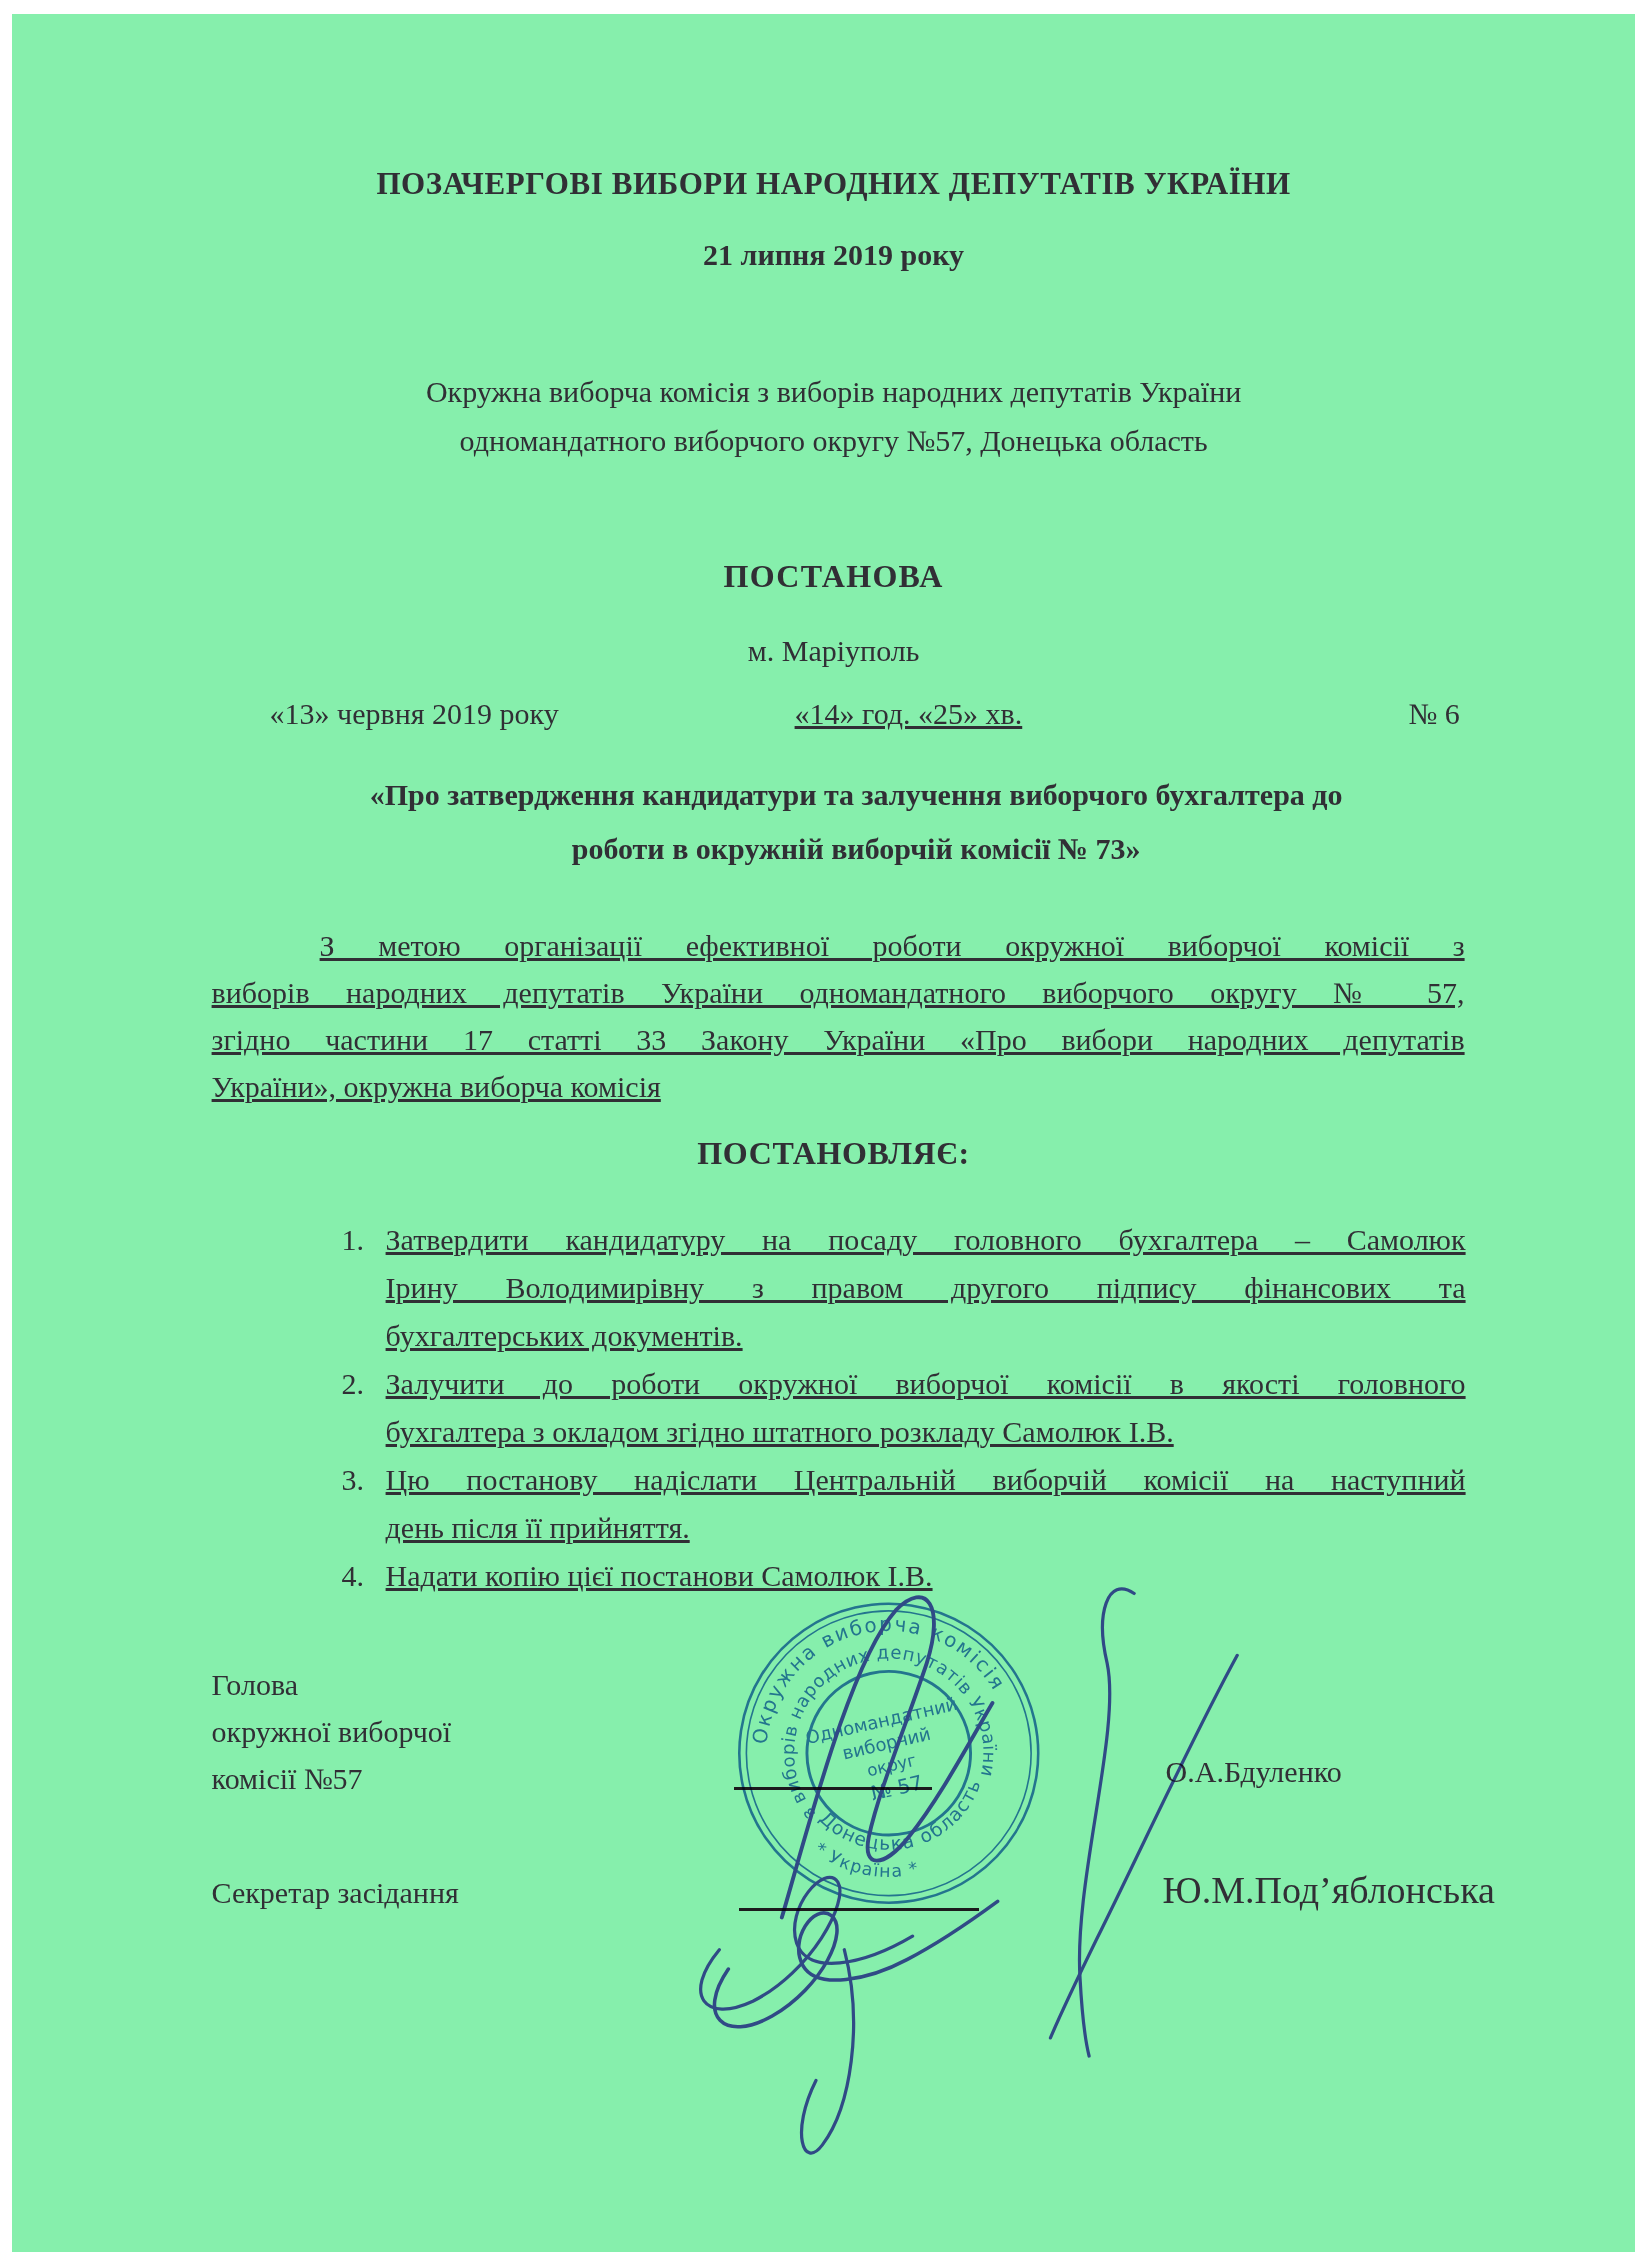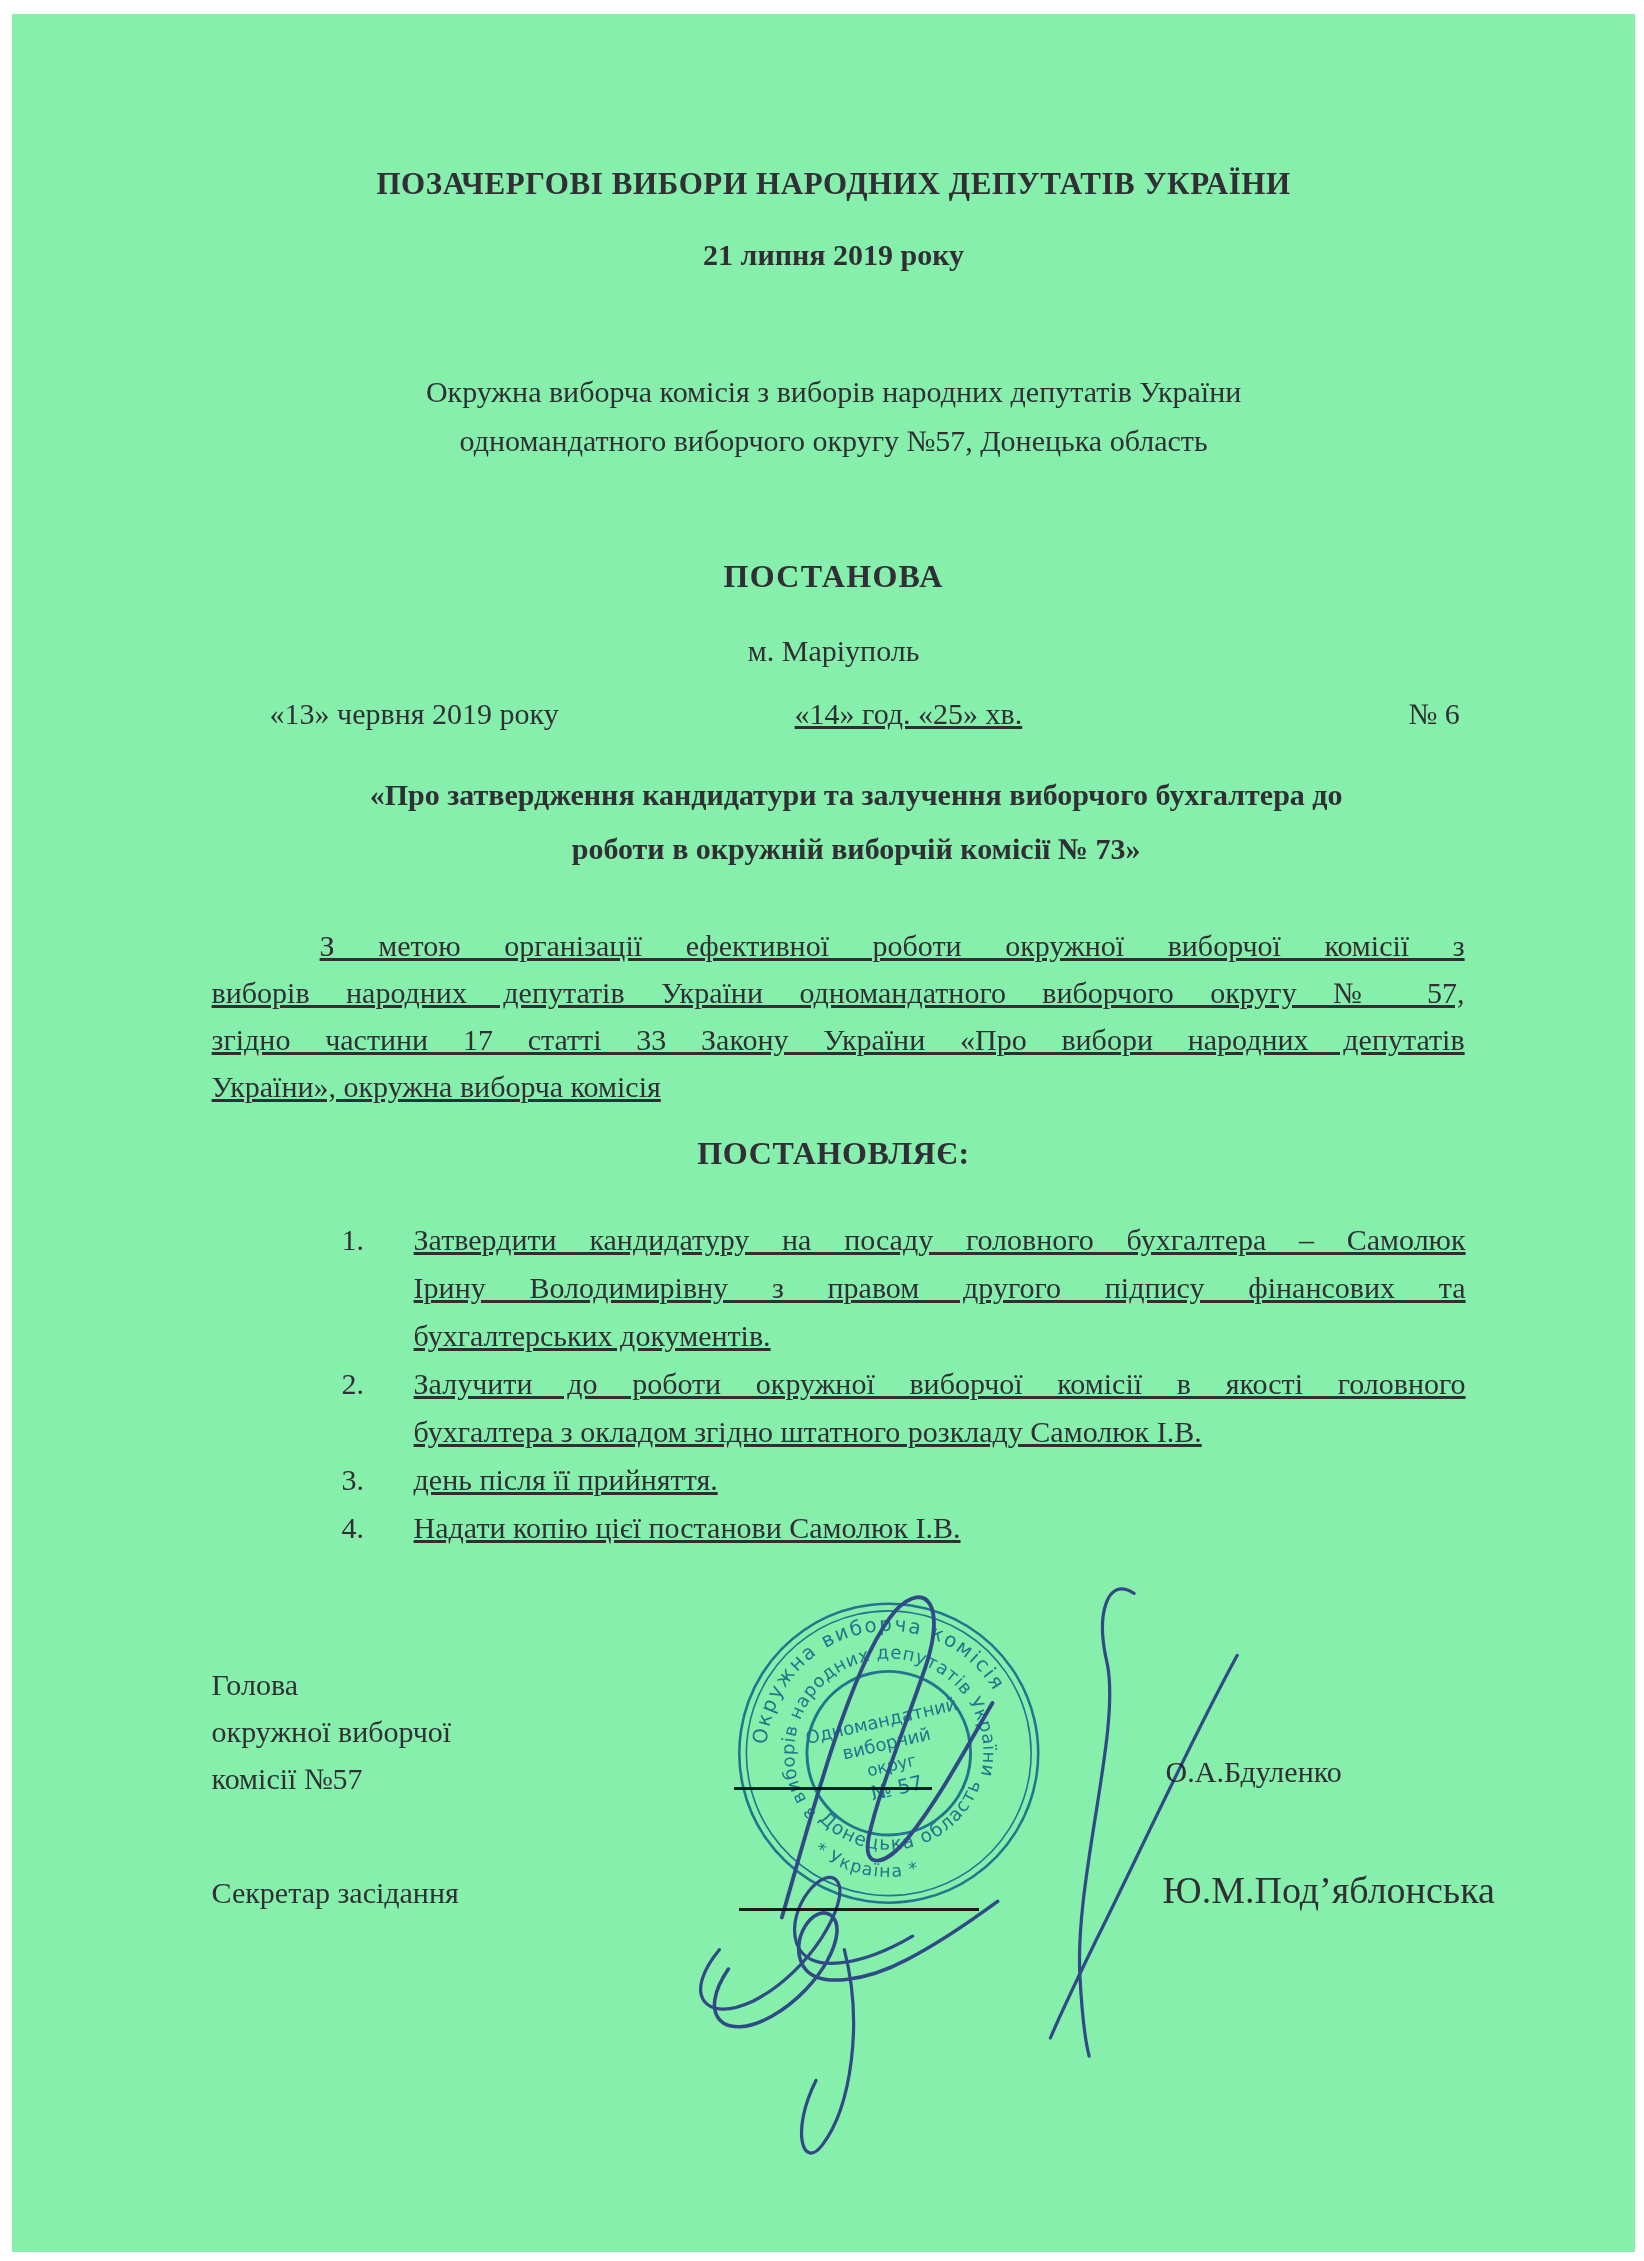--- a/index.html
+++ b/index.html
@@ -24,21 +24,21 @@
   .dl-num{left:1397px;}
   .subject{top:754px;left:110px;width:1469px;text-align:center;font-size:30px;font-weight:bold;line-height:54px;}
   .preamble{top:908px;left:200px;width:1253px;font-size:30px;}
   .jl{line-height:47px;text-align:justify;text-align-last:justify;text-decoration:underline;}
   .jl.indent{text-indent:108px;}
   .jl.last{text-align-last:left;}
   .resolves{top:1121px;font-size:32px;letter-spacing:0.6px;}
   .items{list-style:none;margin:0;padding:0;position:absolute;left:330px;top:1202px;width:1124px;font-size:30px;}
   .items li{position:relative;padding-left:44px;}
   .items .num{position:absolute;left:0;top:0;line-height:48px;}
-  .items .jl{line-height:48px;margin-left:28px;}
+  .items .jl{line-height:48px;}
   .rolehead{top:1647px;left:200px;font-size:30px;line-height:47px;}
   .rolesec{top:1855px;left:200px;font-size:30px;line-height:47px;text-align:center;}
   .namehead{top:1741px;left:1154px;font-size:30px;}
   .namesec{top:1854px;left:1151px;font-size:38px;}
   .sigline{position:absolute;height:2.6px;background:#1c1b1d;}
   .sigline1{left:722px;top:1773px;width:198px;}
   .sigline2{left:727px;top:1894px;width:240px;}
   .overlay{position:absolute;left:0;top:0;width:1644px;height:2261px;pointer-events:none;mix-blend-mode:multiply;}
   .stamp-ring{fill:none;stroke:var(--stamp-ink);}
   .stamp-text{fill:var(--stamp-ink);font-family:"DejaVu Sans",sans-serif;}
@@ -87,20 +87,21 @@
       <div class="jl">Ірину Володимирівну з правом другого підпису фінансових та</div>
       <div class="jl last">бухгалтерських документів.</div>
     </li>
     <li>
       <span class="num">2.</span>
       <div class="jl">Залучити до роботи окружної виборчої комісії в якості головного</div>
       <div class="jl last">бухгалтера з окладом згідно штатного розкладу Самолюк І.В.</div>
     </li>
     <li>
       <span class="num">3.</span>
+      <div class="jl">Цю постанову надіслати Центральній виборчій комісії на наступний</div>
       <div class="jl last">день після її прийняття.</div>
     </li>
     <li>
       <span class="num">4.</span>
       <div class="jl last">Надати копію цієї постанови Самолюк І.В.</div>
     </li>
   </ol>
 
   <div class="abs rolehead">
     <div>Голова</div>

